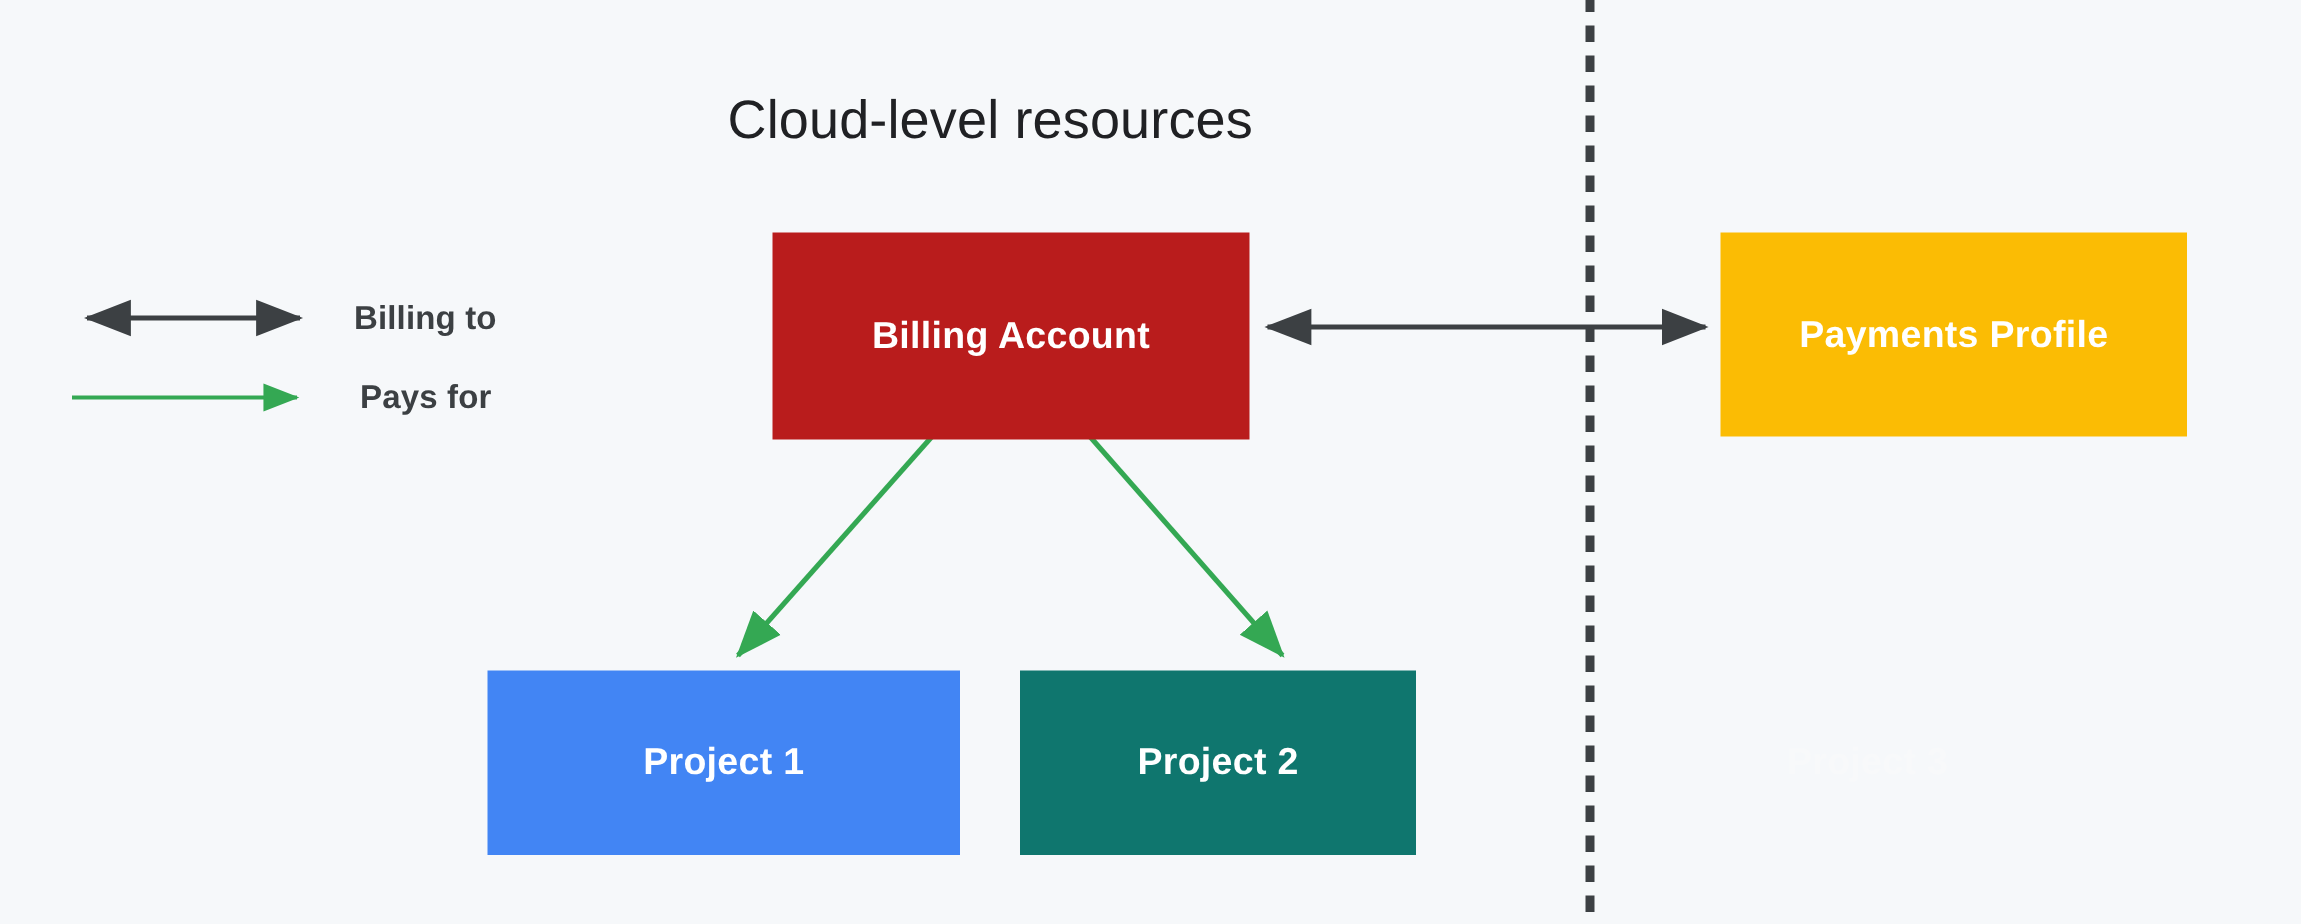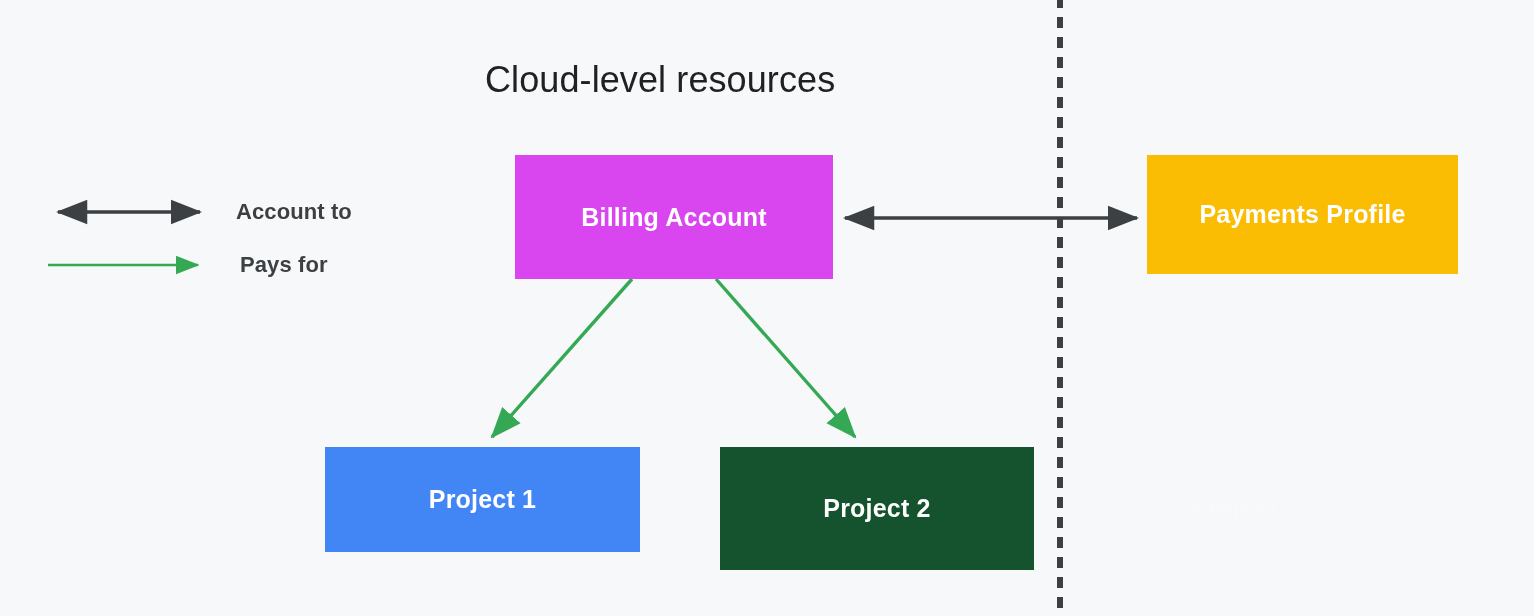--- a/index.html
+++ b/index.html
@@ -79,43 +79,43 @@
     font-size: 25px;
     font-weight: bold;
     color: #FFFFFF;
     letter-spacing: 0.2px;
     white-space: nowrap;
   }
   #box-billing-account {
     left: 515px;
     top: 155px;
     width: 318px;
-    height: 124px;
-    background: #d946ef;
+    height: 138px;
+    background: #b91c1c;
   }
   #box-payments-profile {
     left: 1147px;
     top: 155px;
     width: 311px;
-    height: 119px;
+    height: 136px;
     background: #FBBC04;
   }
   #box-project-1 {
     left: 325px;
     top: 447px;
     width: 315px;
-    height: 105px;
+    height: 123px;
     background: #4285F4;
   }
   #box-project-2 {
-    left: 720px;
+    left: 680px;
     top: 447px;
-    width: 314px;
+    width: 264px;
     height: 123px;
-    background: #14532d;
+    background: #0f766e;
   }
   #box-project-3 {
     left: 1088px;
     top: 447px;
     width: 314px;
     height: 123px;
     background: transparent;
   }
   #box-project-3 .node-label {
     color: #F8F9FA;
@@ -149,21 +149,21 @@
 
     <line x1="632" y1="279" x2="492" y2="437" stroke="#34A853" stroke-width="3.4" marker-end="url(#arrow-green-end)"></line>
 
     <line x1="716" y1="279" x2="855" y2="437" stroke="#34A853" stroke-width="3.4" marker-end="url(#arrow-green-end)"></line>
   </svg>
 
   <div class="section-title" id="title-cloud">Cloud-level resources</div>
 
 
   <div>
-    <div class="legend-label" id="legend-label-linked">Account to</div>
+    <div class="legend-label" id="legend-label-linked">Billing to</div>
     <div class="legend-label" id="legend-label-pays">Pays for</div>
   </div>
 
   <div class="node-box" id="box-billing-account">
     <span class="node-label">Billing Account</span>
   </div>
 
   <div class="node-box" id="box-payments-profile">
     <span class="node-label">Payments Profile</span>
   </div>

